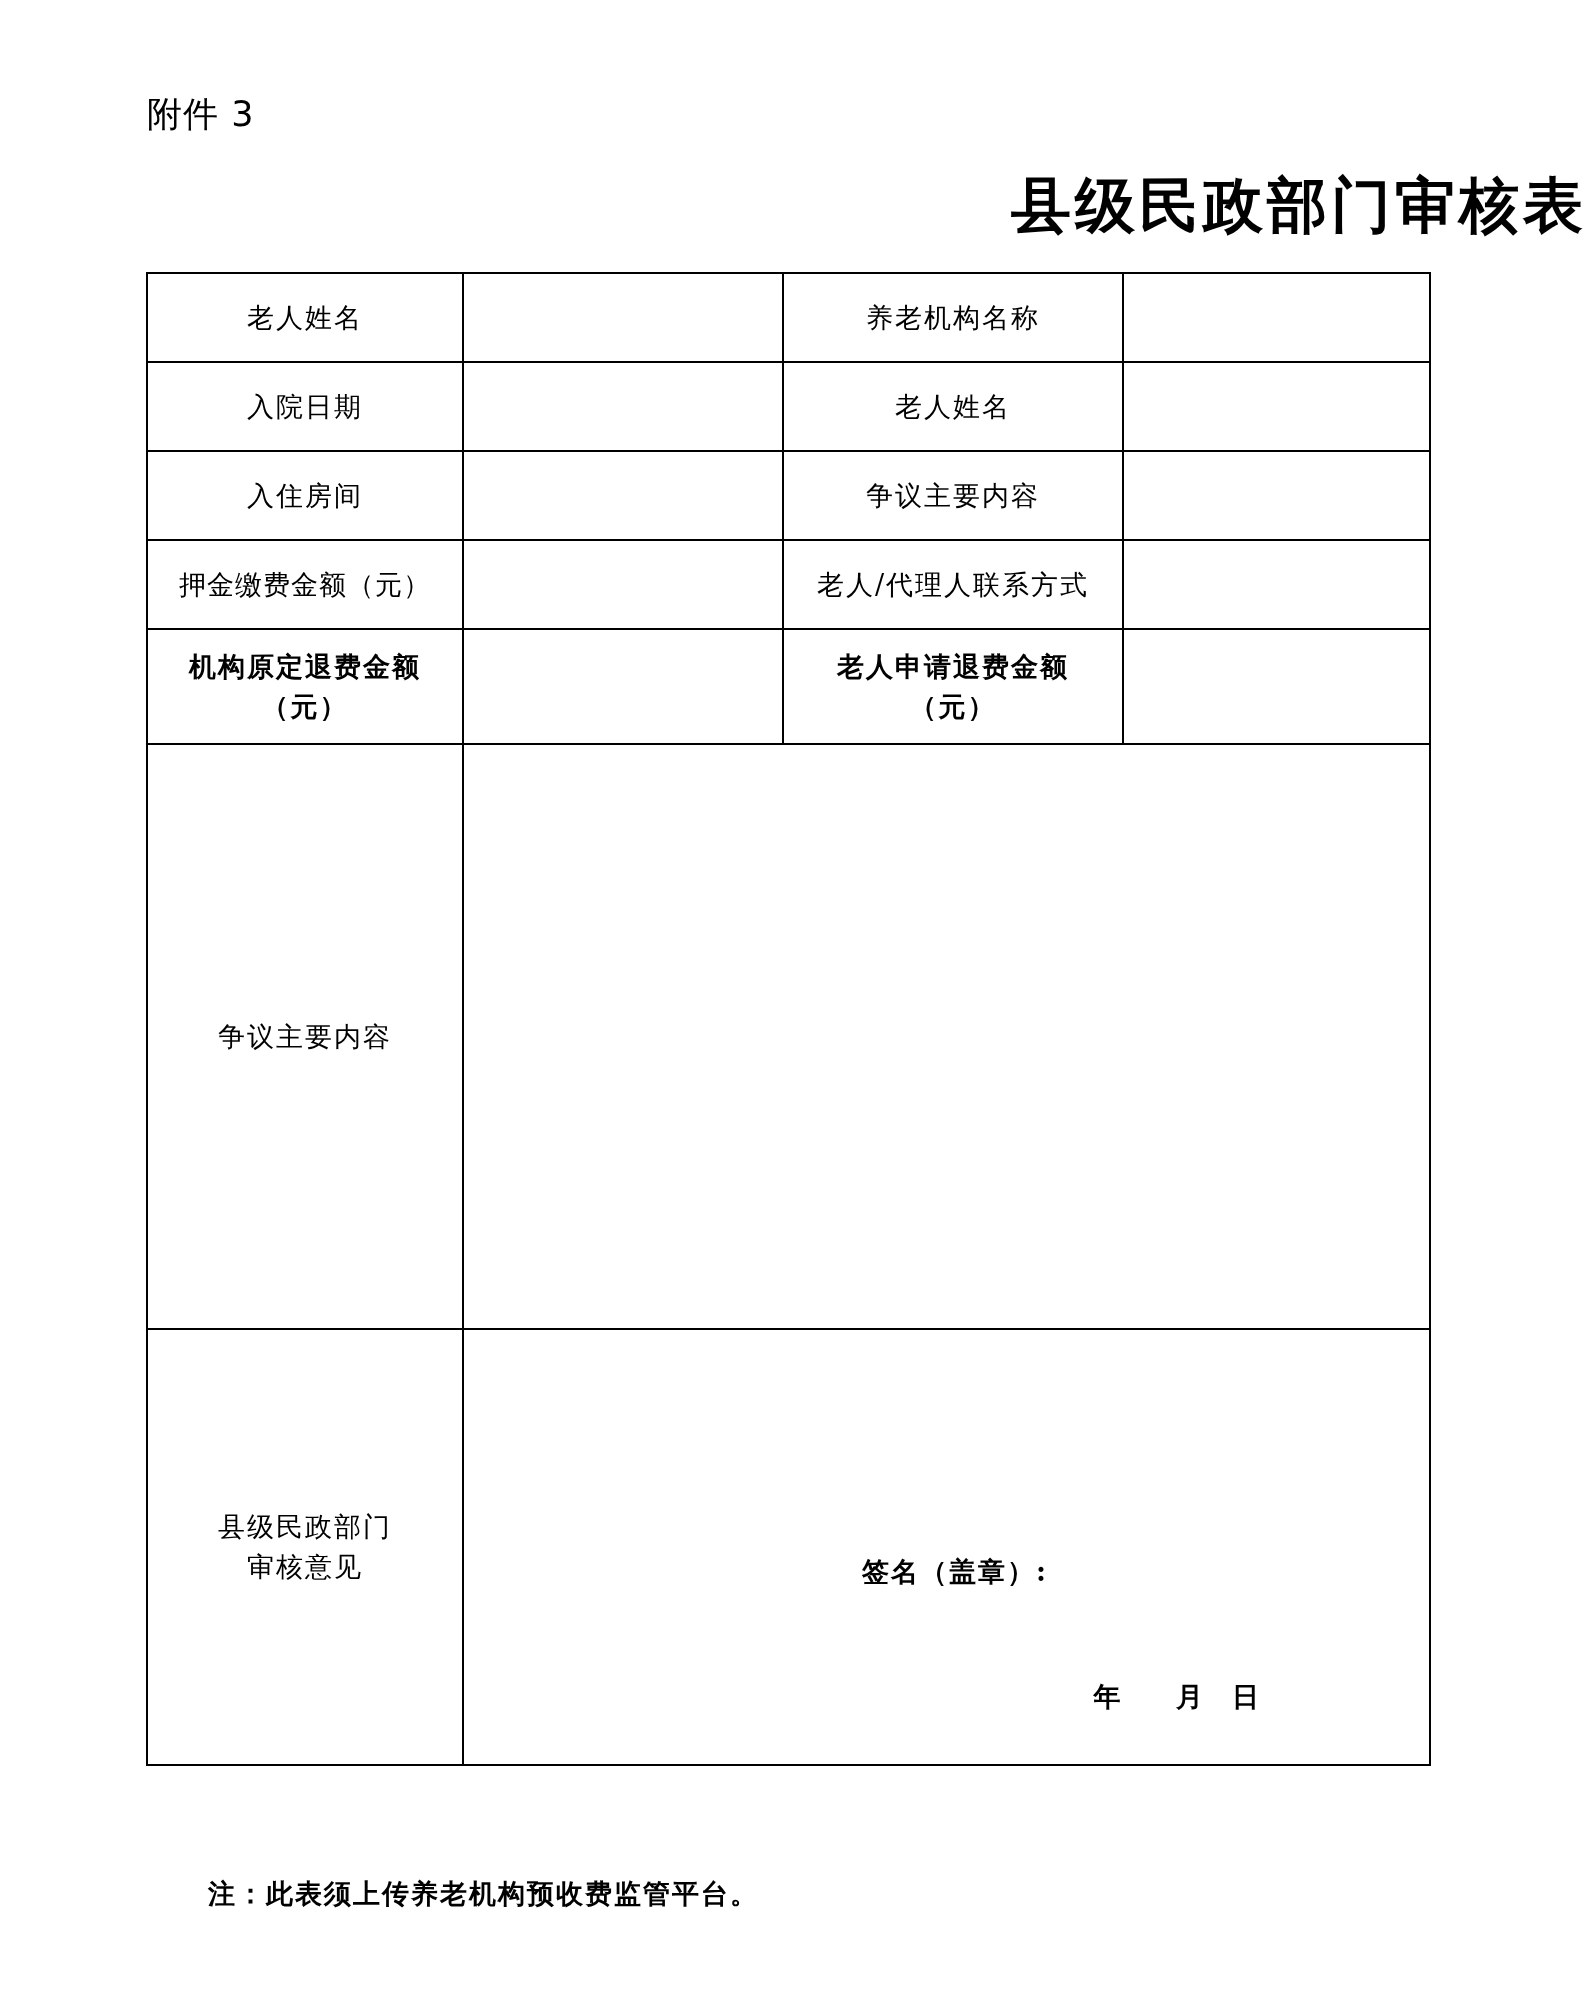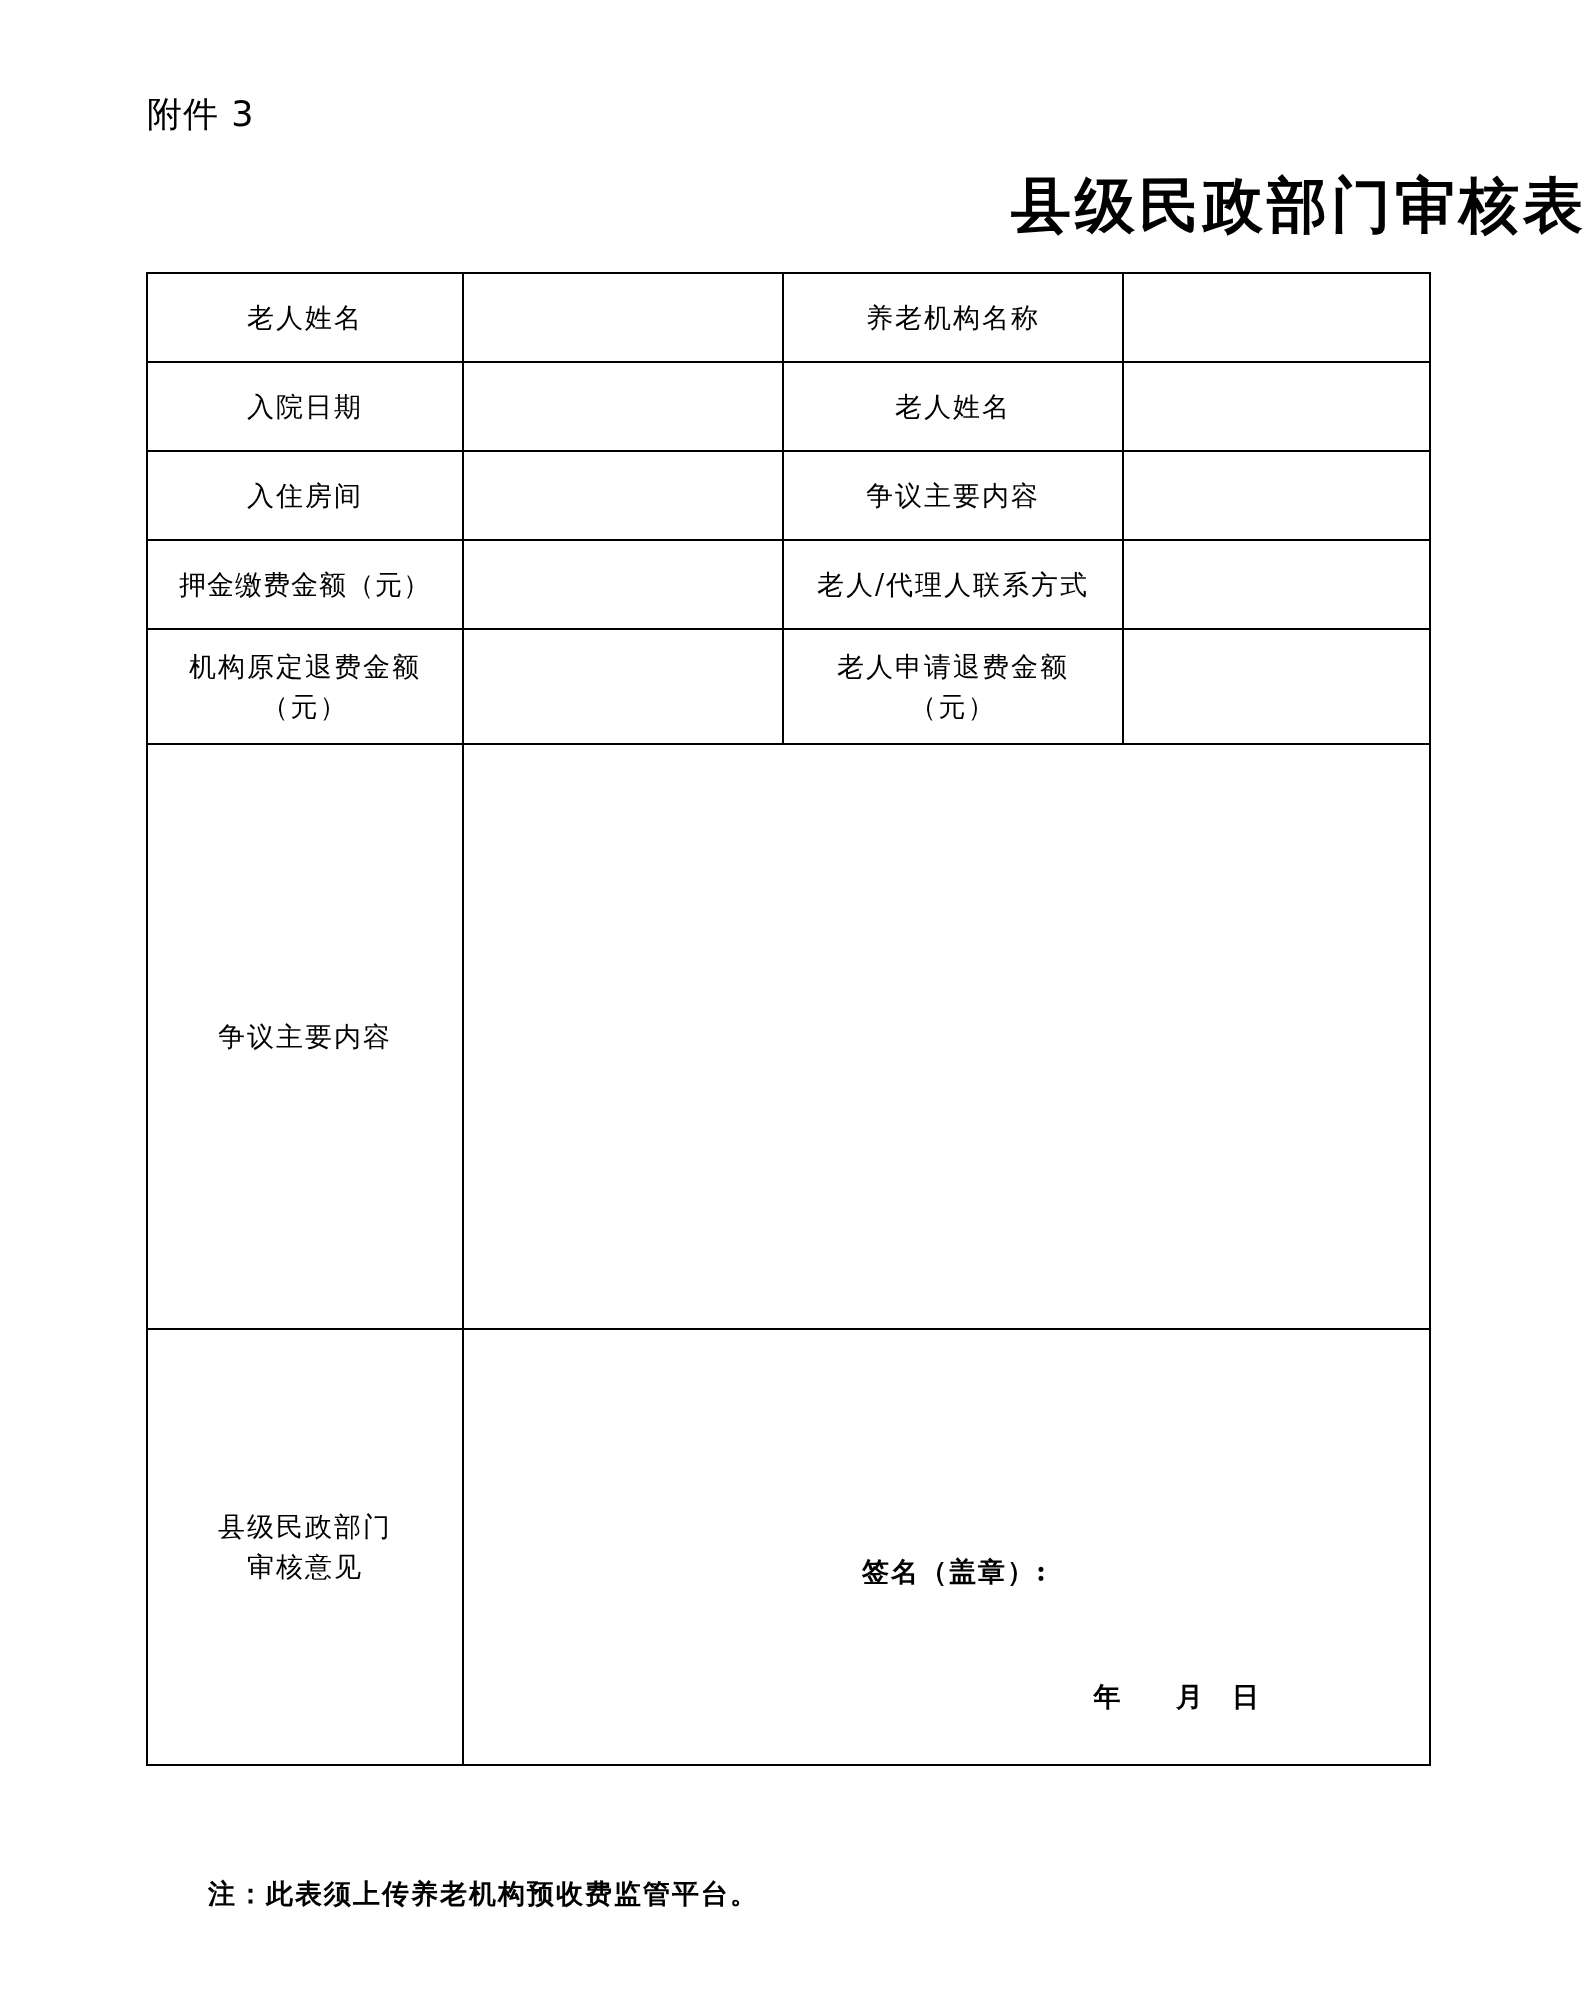--- a/index.html
+++ b/index.html
@@ -19,21 +19,21 @@
       position: absolute; left: 146px; top: 272px;
       width: 1283px; border-collapse: collapse; table-layout: fixed;
       font-family: "DejaVu Serif", "Liberation Serif", serif;
       font-size: 27px;
     }
     table.form td {
       border: 2px solid #000; text-align: center; vertical-align: middle;
       padding: 0; line-height: 40px; letter-spacing: 2px;
     }
     .r-std td { height: 87px; }
-    .r-two td { height: 113px; }
+    .r-two td { height: 113px; font-weight: bold; }
     .r-dispute td { height: 583px; }
     .r-review td { height: 434px; }
     .value-cell { background: #fff; }
     .review-content { position: relative; height: 434px; font-weight: bold; }
     .sign-label {
       position: absolute; left: 398px; top: 222px;
       font-size: 27px; letter-spacing: 2px; white-space: nowrap;
     }
     .date-row {
       position: absolute; left: 603px; top: 347px;

